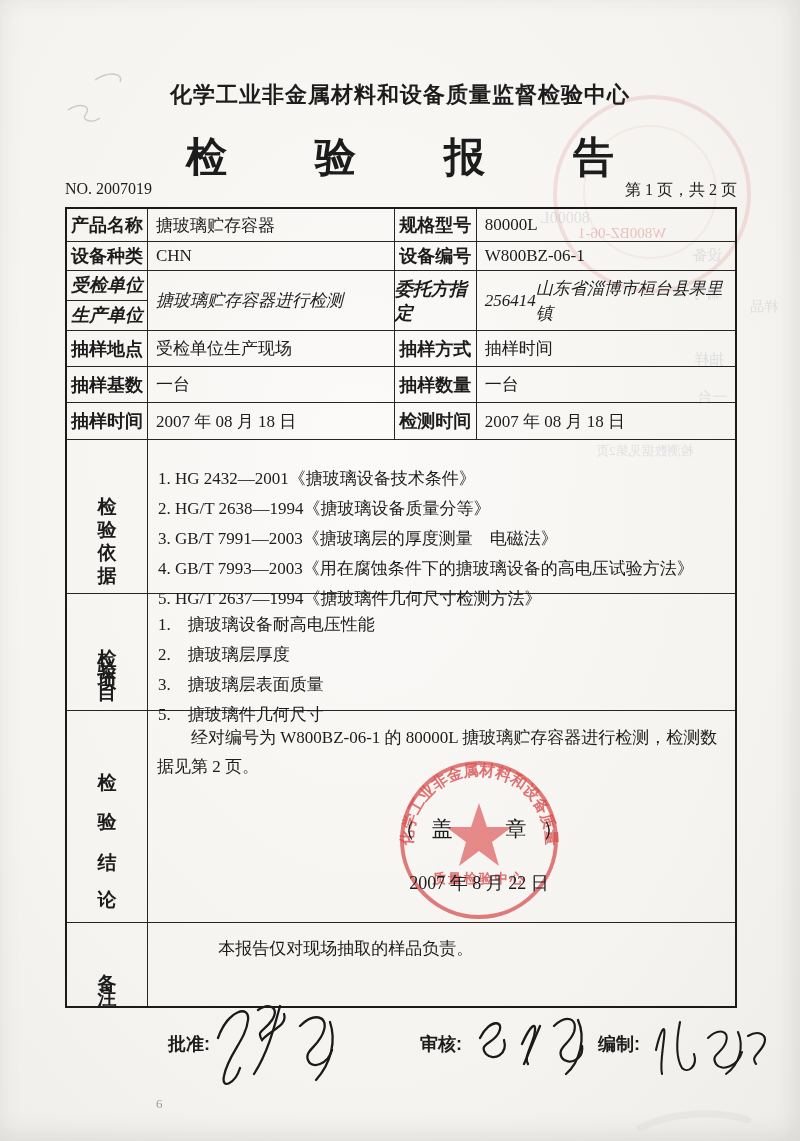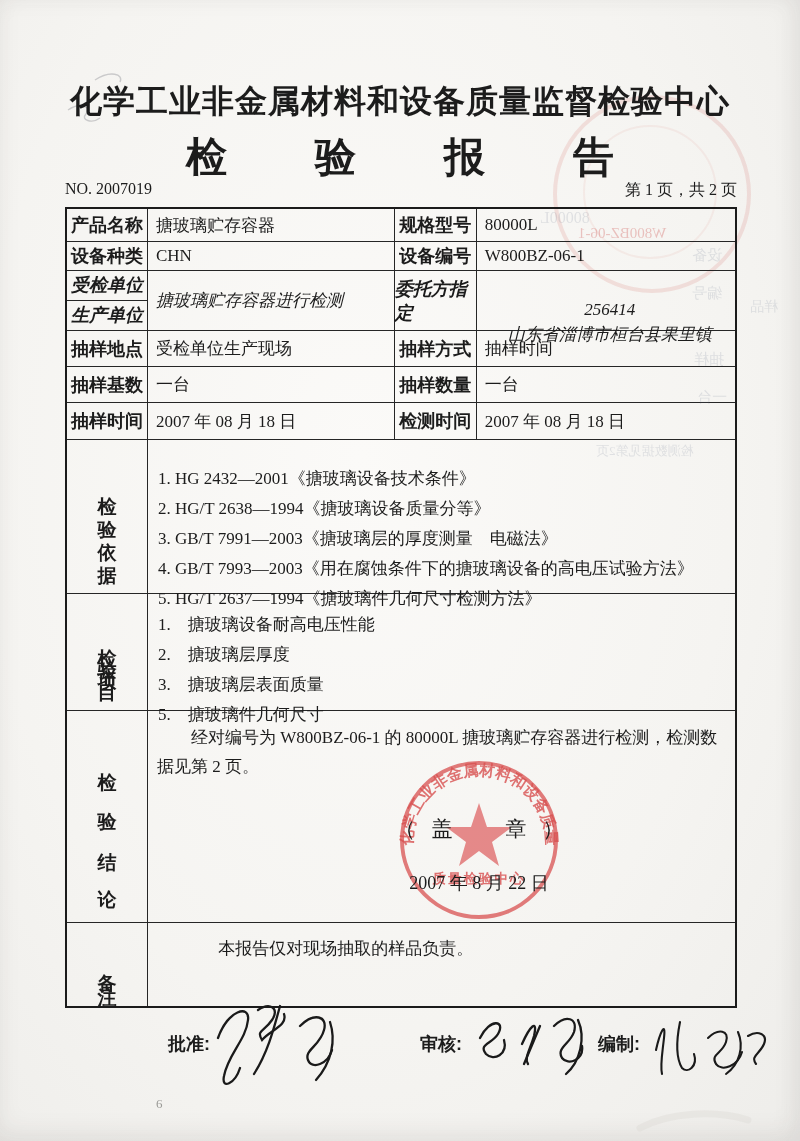--- a/index.html
+++ b/index.html
@@ -9,42 +9,42 @@
     background-image:radial-gradient(ellipse at 45% 40%, #fbfaf8 0%, #f5f4f1 60%, #eeedea 100%);
     box-shadow:inset -8px 0 22px rgba(60,55,50,.05), inset 0 -10px 24px rgba(60,55,50,.06);
     overflow:hidden;
     font-family:"Liberation Serif","DejaVu Serif",serif;
     color:#1c1c1c;
   }
   .hei{font-family:"Liberation Sans","DejaVu Sans",sans-serif;font-weight:700;}
 
   
   .org-title{position:absolute;left:64px;top:80px;width:672px;text-align:center;
-    font-size:32px;letter-spacing:1px;}
+    font-size:22px;letter-spacing:1px;}
   .report-title-wrap{position:absolute;left:64px;top:130px;width:672px;text-align:center;}
   .report-title{display:inline-block;font-size:41px;letter-spacing:88px;margin-right:-88px;}
   .meta-row{position:absolute;left:65px;top:180px;width:672px;display:flex;
     justify-content:space-between;font-size:16px;}
 
   
   .tbl{position:absolute;left:65px;top:207px;width:672px;border:2.2px solid #1b1b1b;
     box-sizing:border-box;background:transparent;}
   .trow{display:flex;border-bottom:1.6px solid #262626;box-sizing:border-box;}
   .trow:last-child{border-bottom:none;}
   .cell{box-sizing:border-box;border-right:1.6px solid #262626;display:flex;align-items:center;}
   .cell:last-child{border-right:none;}
   .lab{justify-content:center;font-size:18px;}
   .val{padding-left:8px;font-size:17px;}
   .w1{width:81px;} .w2{width:247px;} .w3{width:82px;} .w4{width:258.6px;}
   .h1{height:33px;} .h2{height:29px;}
   .r3{height:60px;font-style:italic;}
   .r3 .stack{display:flex;flex-direction:column;width:81px;border-right:1.6px solid #262626;box-sizing:border-box;}
   .r3 .half{height:30px;display:flex;align-items:center;justify-content:center;font-size:18px;box-sizing:border-box;}
   .r3 .half.top{border-bottom:1.6px solid #262626;}
-  .addr{display:flex;flex-direction:column;justify-content:flex-start;line-height:25px;margin-top:26px;}
+  .addr{display:flex;flex-direction:row;justify-content:space-between;line-height:25px;}
   .h4{height:36px;} .h5{height:36px;} .h6{height:37px;}
 
   
   .sect{display:flex;border-bottom:1.6px solid #262626;box-sizing:border-box;}
   .sect:last-child{border-bottom:none;}
   .vcell{width:81px;border-right:1.6px solid #262626;box-sizing:border-box;
     display:flex;align-items:center;justify-content:center;}
   .vlabel{writing-mode:vertical-lr;text-orientation:upright;font-size:19px;}
   .sp-basis{letter-spacing:23px;margin-bottom:-23px;}
   .sp-items{letter-spacing:12px;margin-bottom:-12px;}

